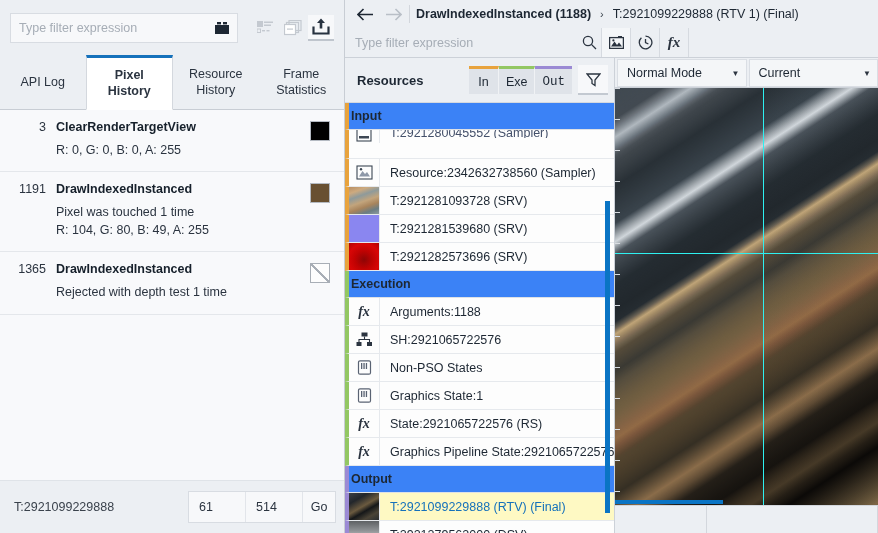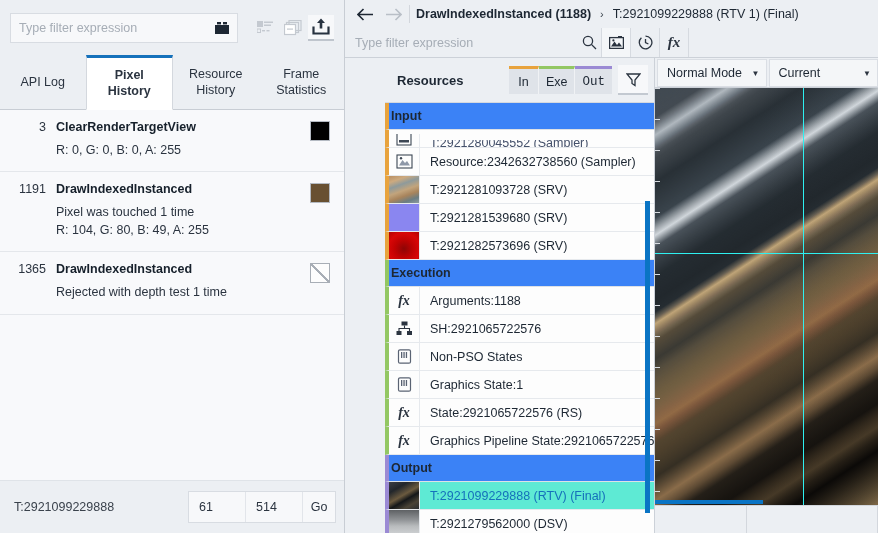--- a/index.html
+++ b/index.html
@@ -171,21 +171,20 @@
 
   .lower { flex: 1 1 auto; display: flex; overflow: hidden; }
 
   
   .res-col {
     width: 270px; flex: 0 0 270px;
     display: flex; flex-direction: column;
     background: #f7f8fa;
     border-right: 1px solid #ccd1d8;
     overflow: hidden;
-    margin-left: 40px;
   }
   .res-header {
     height: 45px; flex: 0 0 45px;
     display: flex; align-items: center;
     background: #eceff3;
     padding: 0 6px 0 12px;
     border-bottom: 1px solid #d5d9df;
   }
   .res-title { flex: 1 1 auto; font-size: 13px; font-weight: bold; color: #1d2733; }
   .seg-group { display: flex; height: 28px; margin-right: 6px; }
@@ -217,21 +216,21 @@
   }
   .sec-head.in  { border-left: 4px solid #e8a33d; }
   .sec-head.exe { border-left: 4px solid #93c763; }
   .sec-head.out { border-left: 4px solid #9b8ad4; }
   .res-row {
     height: 28px; display: flex; align-items: center;
     border-bottom: 1px solid #e6e9ed;
     background: #fdfdfd;
     font-size: 12.5px; color: #1d2733;
   }
-  .res-row.selected { background: #5eead4; }
+  .res-row.selected { background: #fef9c3; }
   .res-row.in  { border-left: 4px solid #e8a33d; }
   .res-row.exe { border-left: 4px solid #93c763; }
   .res-row.out { border-left: 4px solid #9b8ad4; }
   .res-thumb {
     width: 31px; height: 27px; flex: 0 0 31px;
     display: flex; align-items: center; justify-content: center;
     border-right: 1px solid #e6e9ed;
     overflow: hidden;
   }
   .res-label { padding-left: 10px; white-space: nowrap; overflow: hidden; }
@@ -452,21 +451,21 @@
             <svg width="15" height="15" viewBox="0 0 15 15">
               <path d="M1 2 L14 2 L9 8 L9 13.5 L6 11.5 L6 8 Z" fill="none" stroke="#2b3440" stroke-width="1.3"></path>
             </svg>
           </div>
         </div>
 
         <div class="res-scroll">
 
           <div class="sec-head in">Input</div>
 
-          <div class="res-row in" style="height:18px;align-items:flex-end;overflow:hidden;">
+          <div class="res-row in" style="height:29px;align-items:flex-start;overflow:hidden;">
             <div class="res-thumb" style="height:13px;">
               <svg width="16" height="13" viewBox="0 0 16 13">
                   <rect x="1" y="-5" width="14" height="16" fill="none" stroke="#3d4754" stroke-width="1.1"></rect>
                   <rect x="3" y="6" width="10" height="2.5" fill="#3d4754"></rect>
                 </svg>
             </div>
             <div class="res-label" style="color:#44506a;font-size:12.5px;line-height:0.6;overflow:hidden;">T:2921280045552 (Sampler)</div>
           </div>
 
           <div class="res-row in">

